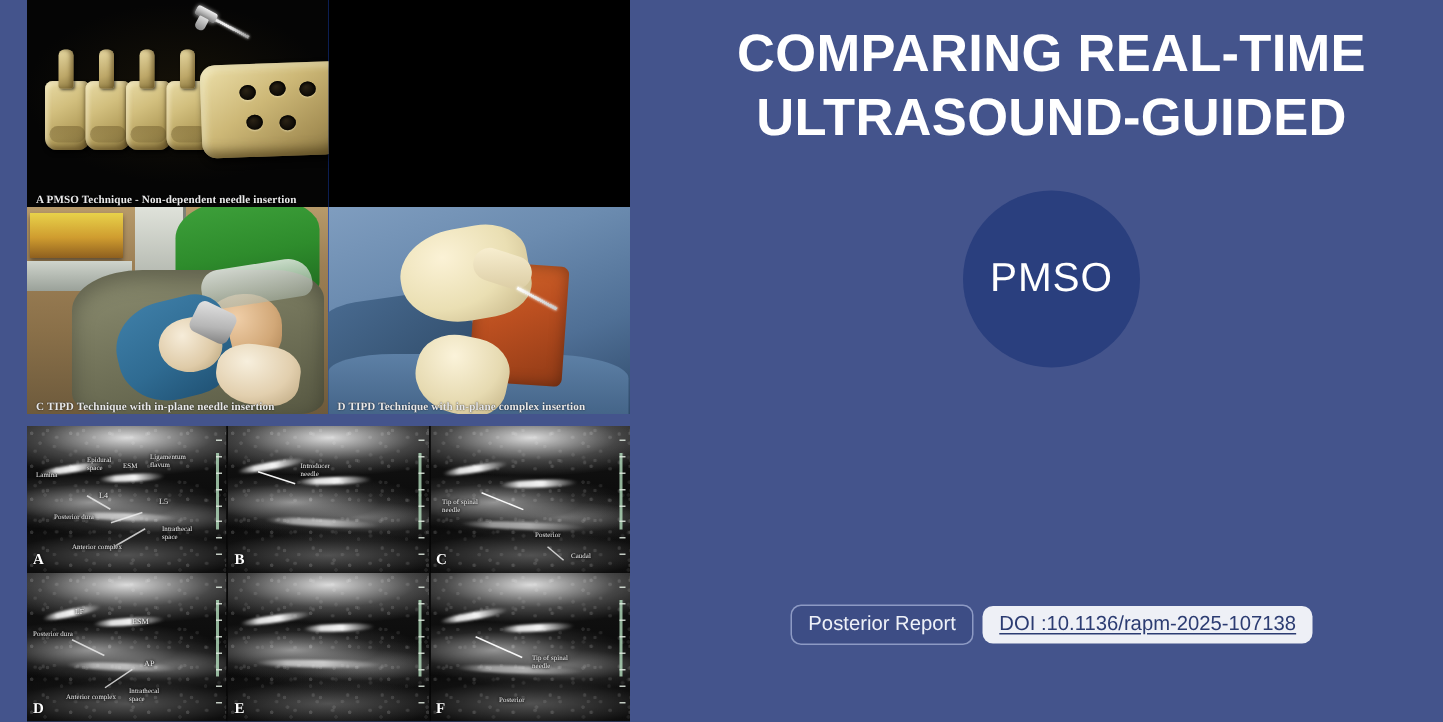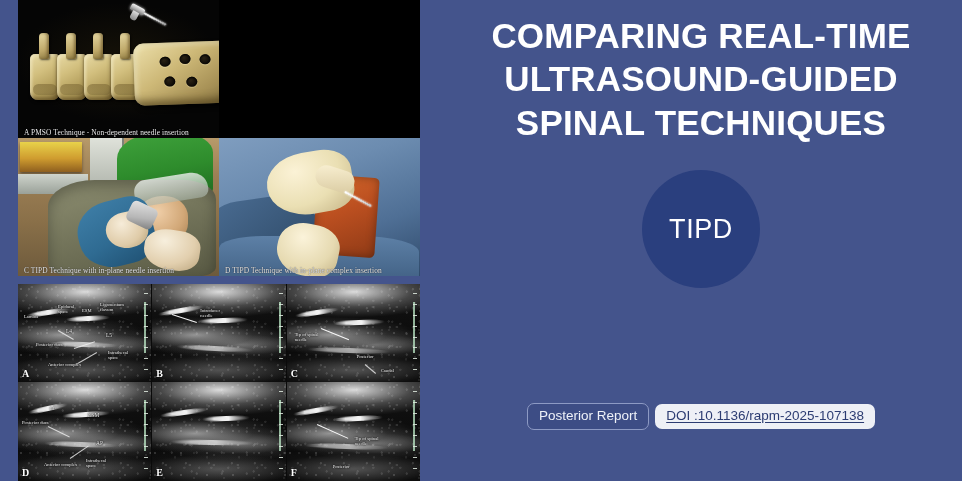--- a/index.html
+++ b/index.html
@@ -49,20 +49,21 @@
   
   .panel-row {
     display: flex;
     width: 100%;
   }
   .panel-cell {
     position: relative;
     width: 50%;
     background: #1d4ed8;
     overflow: hidden;
+    font-weight: bold;
   }
   .panel-cell.specimen { height: 138px; }
   .panel-cell.clinical { height: 138px; }
 
   .panel-caption {
     position: absolute;
     left: 0; right: 0; bottom: 1px;
     color: #e9e9ea;
     font-family: "Liberation Serif", serif;
     font-size: 7.4px;
@@ -712,26 +713,25 @@
         </div>
       </div>
     </div>
   </div>
 
   <div id="content-col">
 
     <div id="title">
       <div>COMPARING REAL-TIME</div>
       <div>ULTRASOUND-GUIDED</div>
-      <div>SPINAL TECHNIQUES</div>
     </div>
 
     <div id="logo-wrap">
       <div id="rapm-logo">
-        <span id="rapm-logo-text">TIPD</span>
+        <span id="rapm-logo-text">PMSO</span>
       </div>
     </div>
 
     <div id="badge-row">
       <div id="research-report-badge">Posterior Report</div>
       <div id="doi-badge">
         <span id="doi-badge-text">DOI :10.1136/rapm-2025-107138</span>
       </div>
     </div>
   </div>

